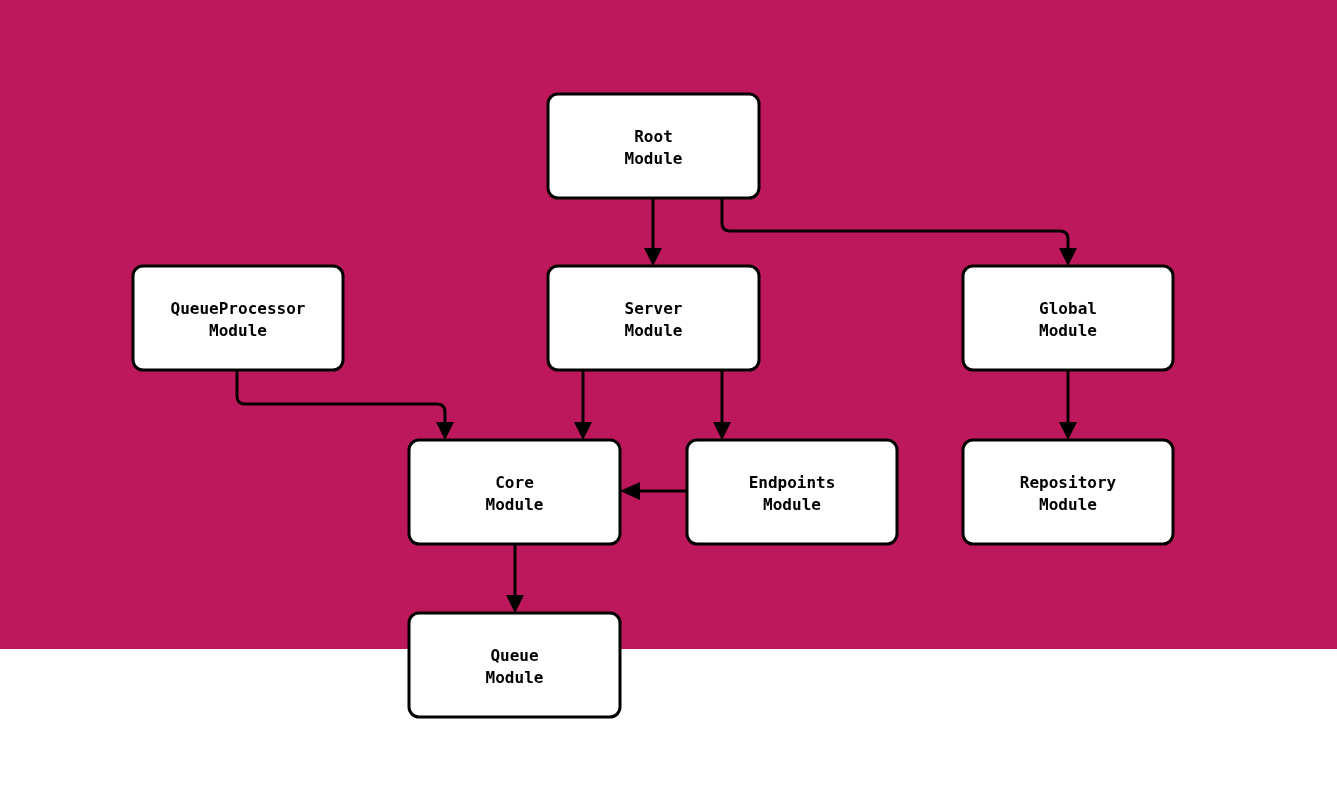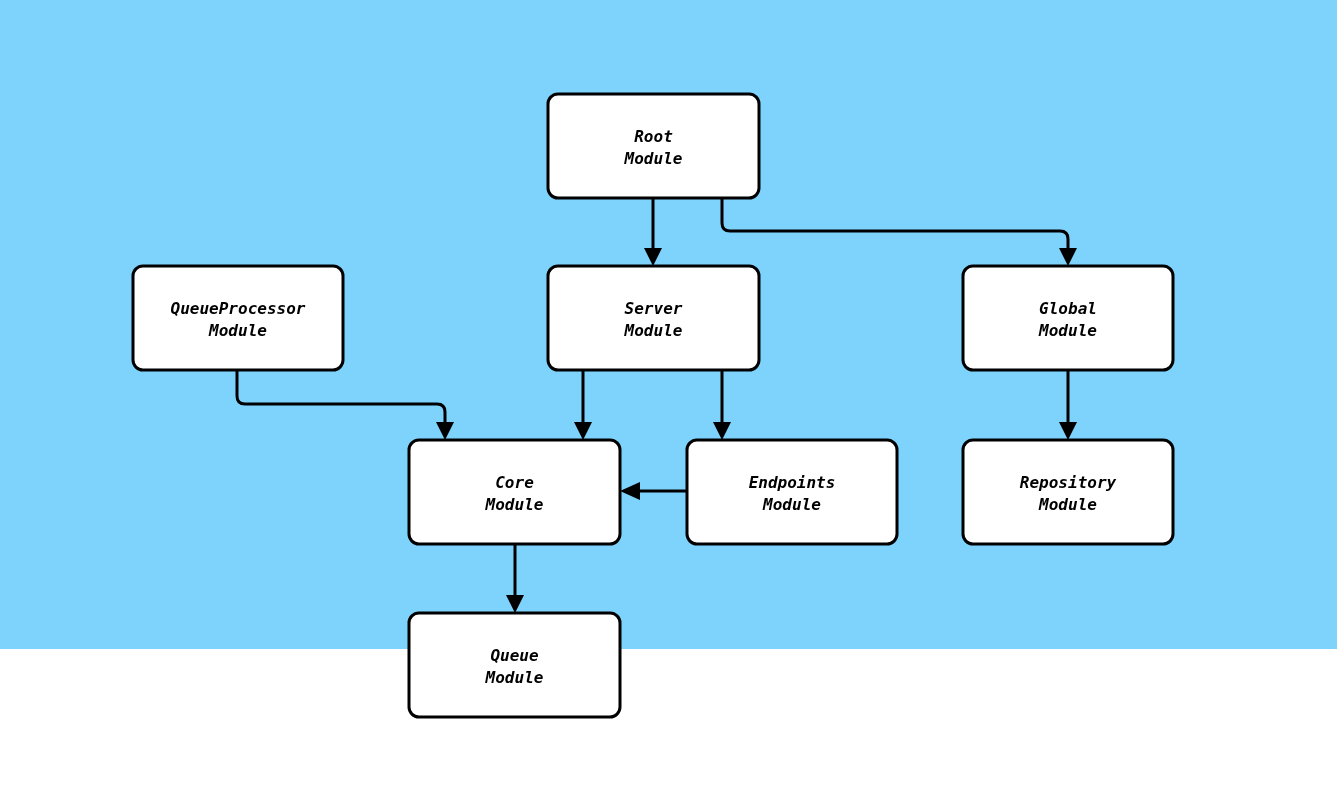--- a/index.html
+++ b/index.html
@@ -11,22 +11,21 @@
   body {
     width: 1337px;
     height: 809px;
     overflow: hidden;
     font-family: "DejaVu Sans Mono", "Liberation Mono", monospace;
   }
   #diagram-root {
     position: relative;
     width: 1337px;
     height: 649px;
-    background: #7dd3fc;
-    font-style: italic;
+    background: #be185d;
   }
   svg.diagram-canvas {
     display: block;
     width: 1337px;
     height: 809px;
   }
   .node-box {
     fill: #ffffff;
     stroke: #000000;
     stroke-width: 3;

